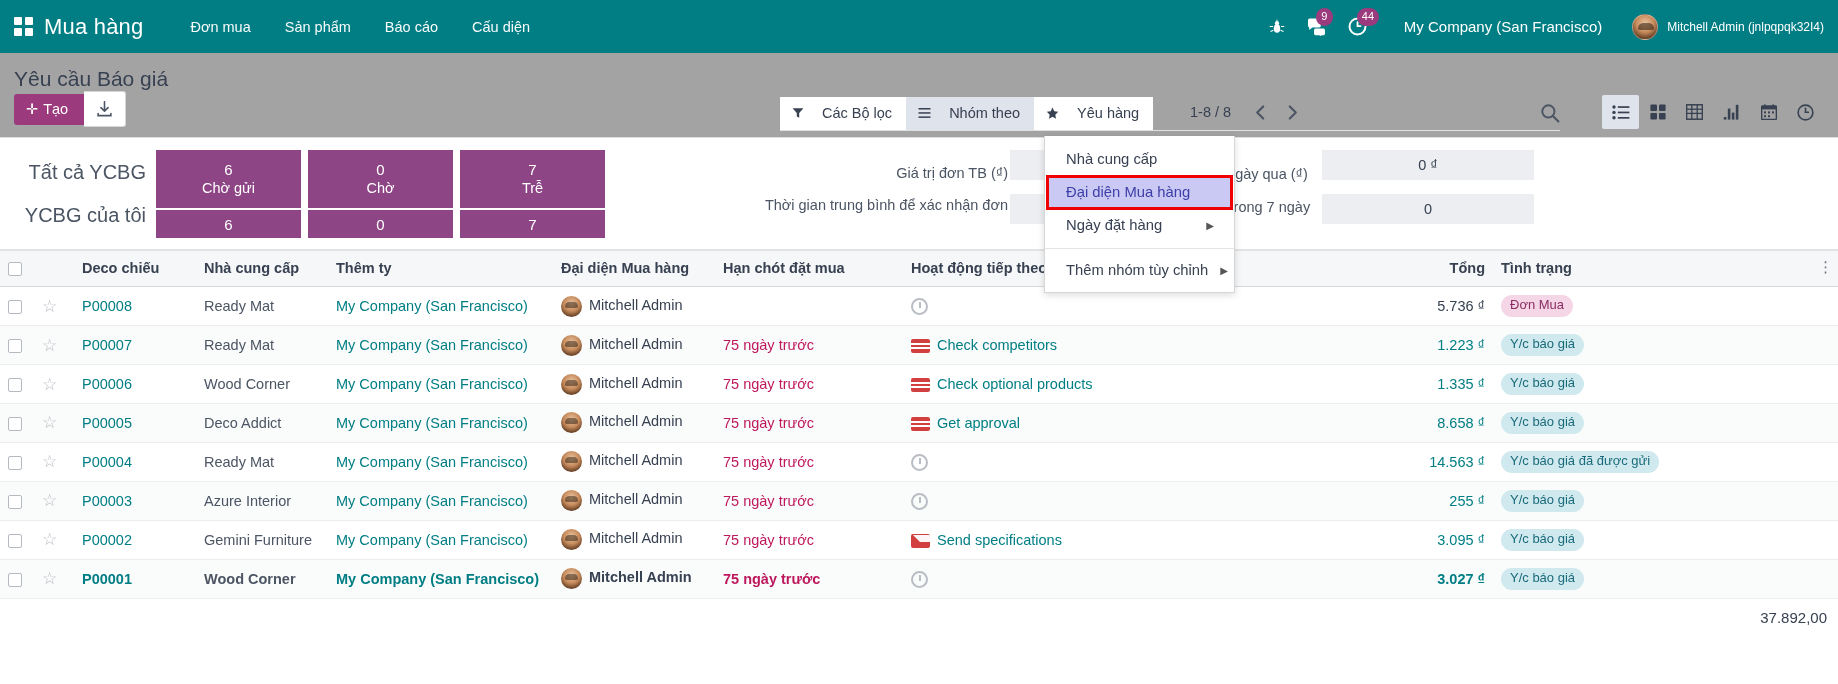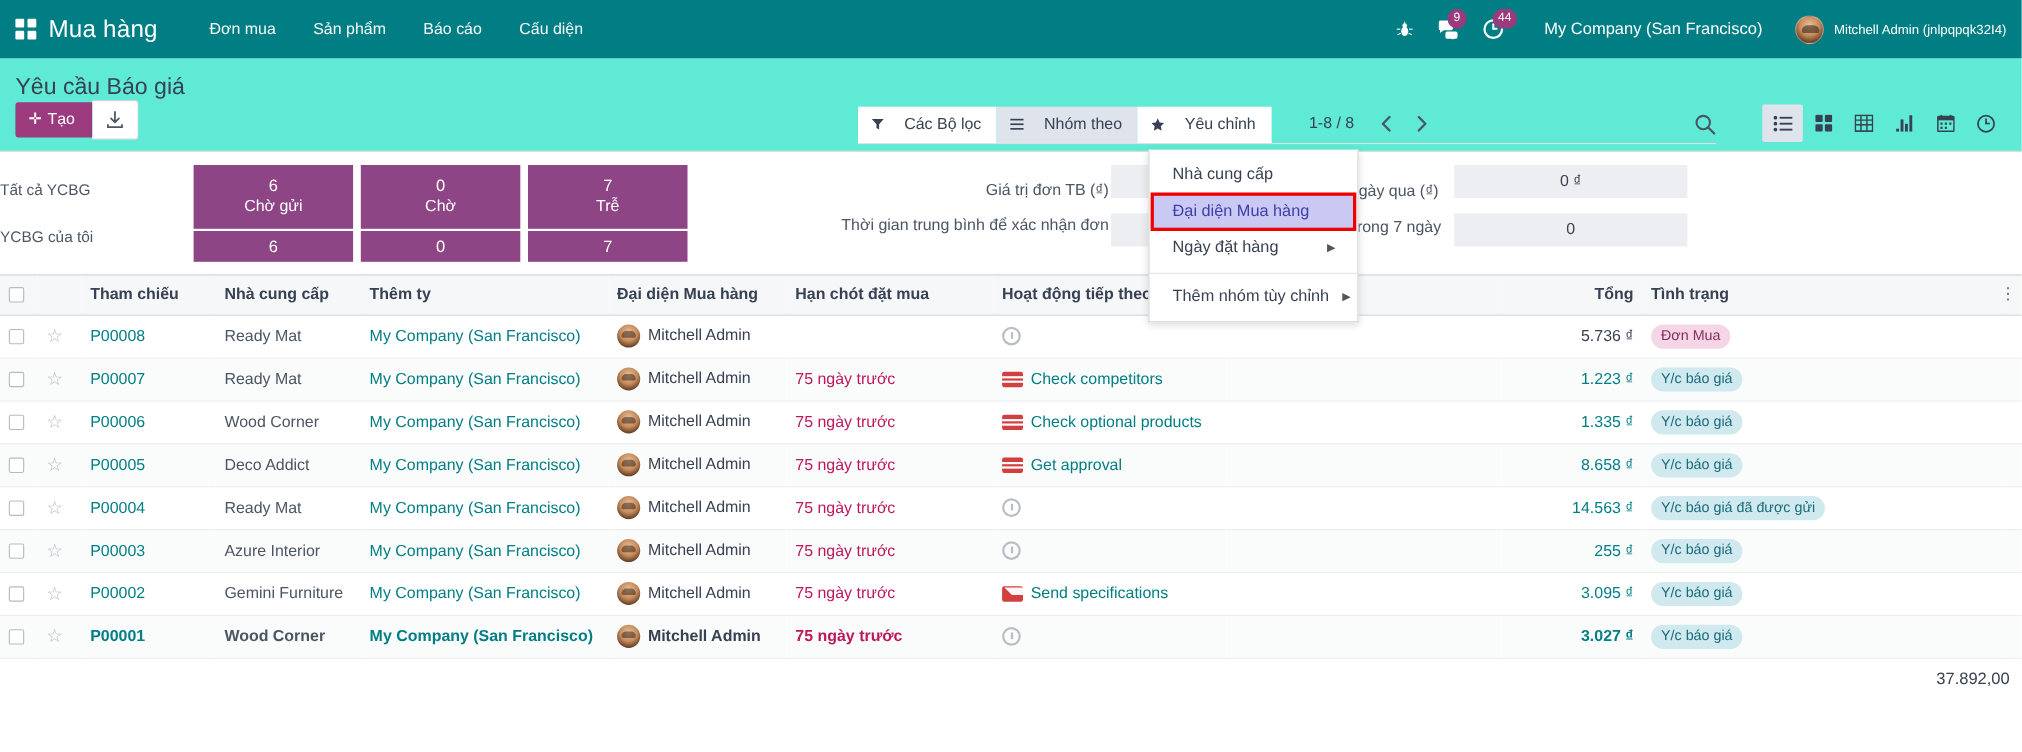--- a/index.html
+++ b/index.html
@@ -103,21 +103,21 @@
     position: relative;
   }
   .avatar::after{
     content:""; position:absolute; left:5px; top:8px; width:16px; height:7px;
     background:#2b1b10; border-radius:6px 6px 2px 2px; opacity:.55;
   }
   .user-name { font-size: 12px; }
 
   
   .control-panel {
-    background: #5eead4;
+    background: #a3a3a3;
     border-bottom: 1px solid #dfdfdf;
     position: relative;
     z-index: 40;
   }
   .cp-row1 {
     display: flex;
     align-items: flex-start;
     padding: 0;
     position: relative;
   }
@@ -289,24 +289,24 @@
     border-bottom: 1px solid #e2e2e2;
     z-index: 10;
   }
   .dash-left {
     position: absolute;
     left: 0; top: 12px;
     display: flex;
     align-items: flex-start;
   }
   .dash-rowlabels {
-    width: 176px;
+    width: 156px;
     padding-right: 10px;
-    text-align: left;
-    font-size: 14px;
+    text-align: right;
+    font-size: 20px;
     color: #4b5563;
   }
   .dash-rowlabels div:first-child { height: 44px; line-height: 44px; }
   .dash-rowlabels div:last-child { height: 43px; line-height: 43px; }
   .dash-cols { display: flex; gap: 7px; }
   .dash-col { width: 145px; }
   .dash-cell-top {
     background: #8e4585;
     color: #fff;
     height: 58px;
@@ -604,21 +604,21 @@
           <rect x="0.5" y="1" width="12" height="1.5" fill="#374151"></rect>
           <rect x="0.5" y="5.2" width="12" height="1.5" fill="#374151"></rect>
           <rect x="0.5" y="9.4" width="12" height="1.5" fill="#374151"></rect>
         </svg>
         <span>Nhóm theo</span>
       </button>
       <button class="filter-btn">
         <svg width="13" height="13" viewBox="0 0 13 13">
           <path d="M6.5 0.6l1.75 3.7 3.95.55-2.9 2.85.72 4.05-3.52-1.95-3.52 1.95.72-4.05L0.8 4.85l3.95-.55z" fill="#374151"></path>
         </svg>
-        <span>Yêu chỉnh</span>
+        <span>Yêu hàng</span>
       </button>
     </div>
 
     <div class="pager">
       <span class="count">1-8 / 8</span>
       <span class="arrow">
         <svg width="13" height="15" viewBox="0 0 13 15">
           <path d="M9.2 1.4L3.2 7.5l6 6.1" fill="none" stroke="#4b5563" stroke-width="2.1" stroke-linecap="round" stroke-linejoin="round"></path>
         </svg>
       </span>
@@ -771,21 +771,21 @@
         <col style="width:212px">
       <col style="width:250px">
         <col style="width:128px">
         <col style="width:330px">
         <col style="width:15px">
     </colgroup>
     <thead>
       <tr>
         <th><span class="cb"></span></th>
         <th></th>
-        <th>Tham chiếu</th>
+        <th>Deco chiếu</th>
         <th>Nhà cung cấp</th>
         <th>Thêm ty</th>
         <th>Đại diện Mua hàng</th>
         <th>Hạn chót đặt mua</th>
         <th>Hoạt động tiếp theo</th>
         <th>Tài liệu Nguồn</th>
         <th class="num">Tổng</th>
         <th>Tình trạng</th>
         <th></th>
       </tr>

